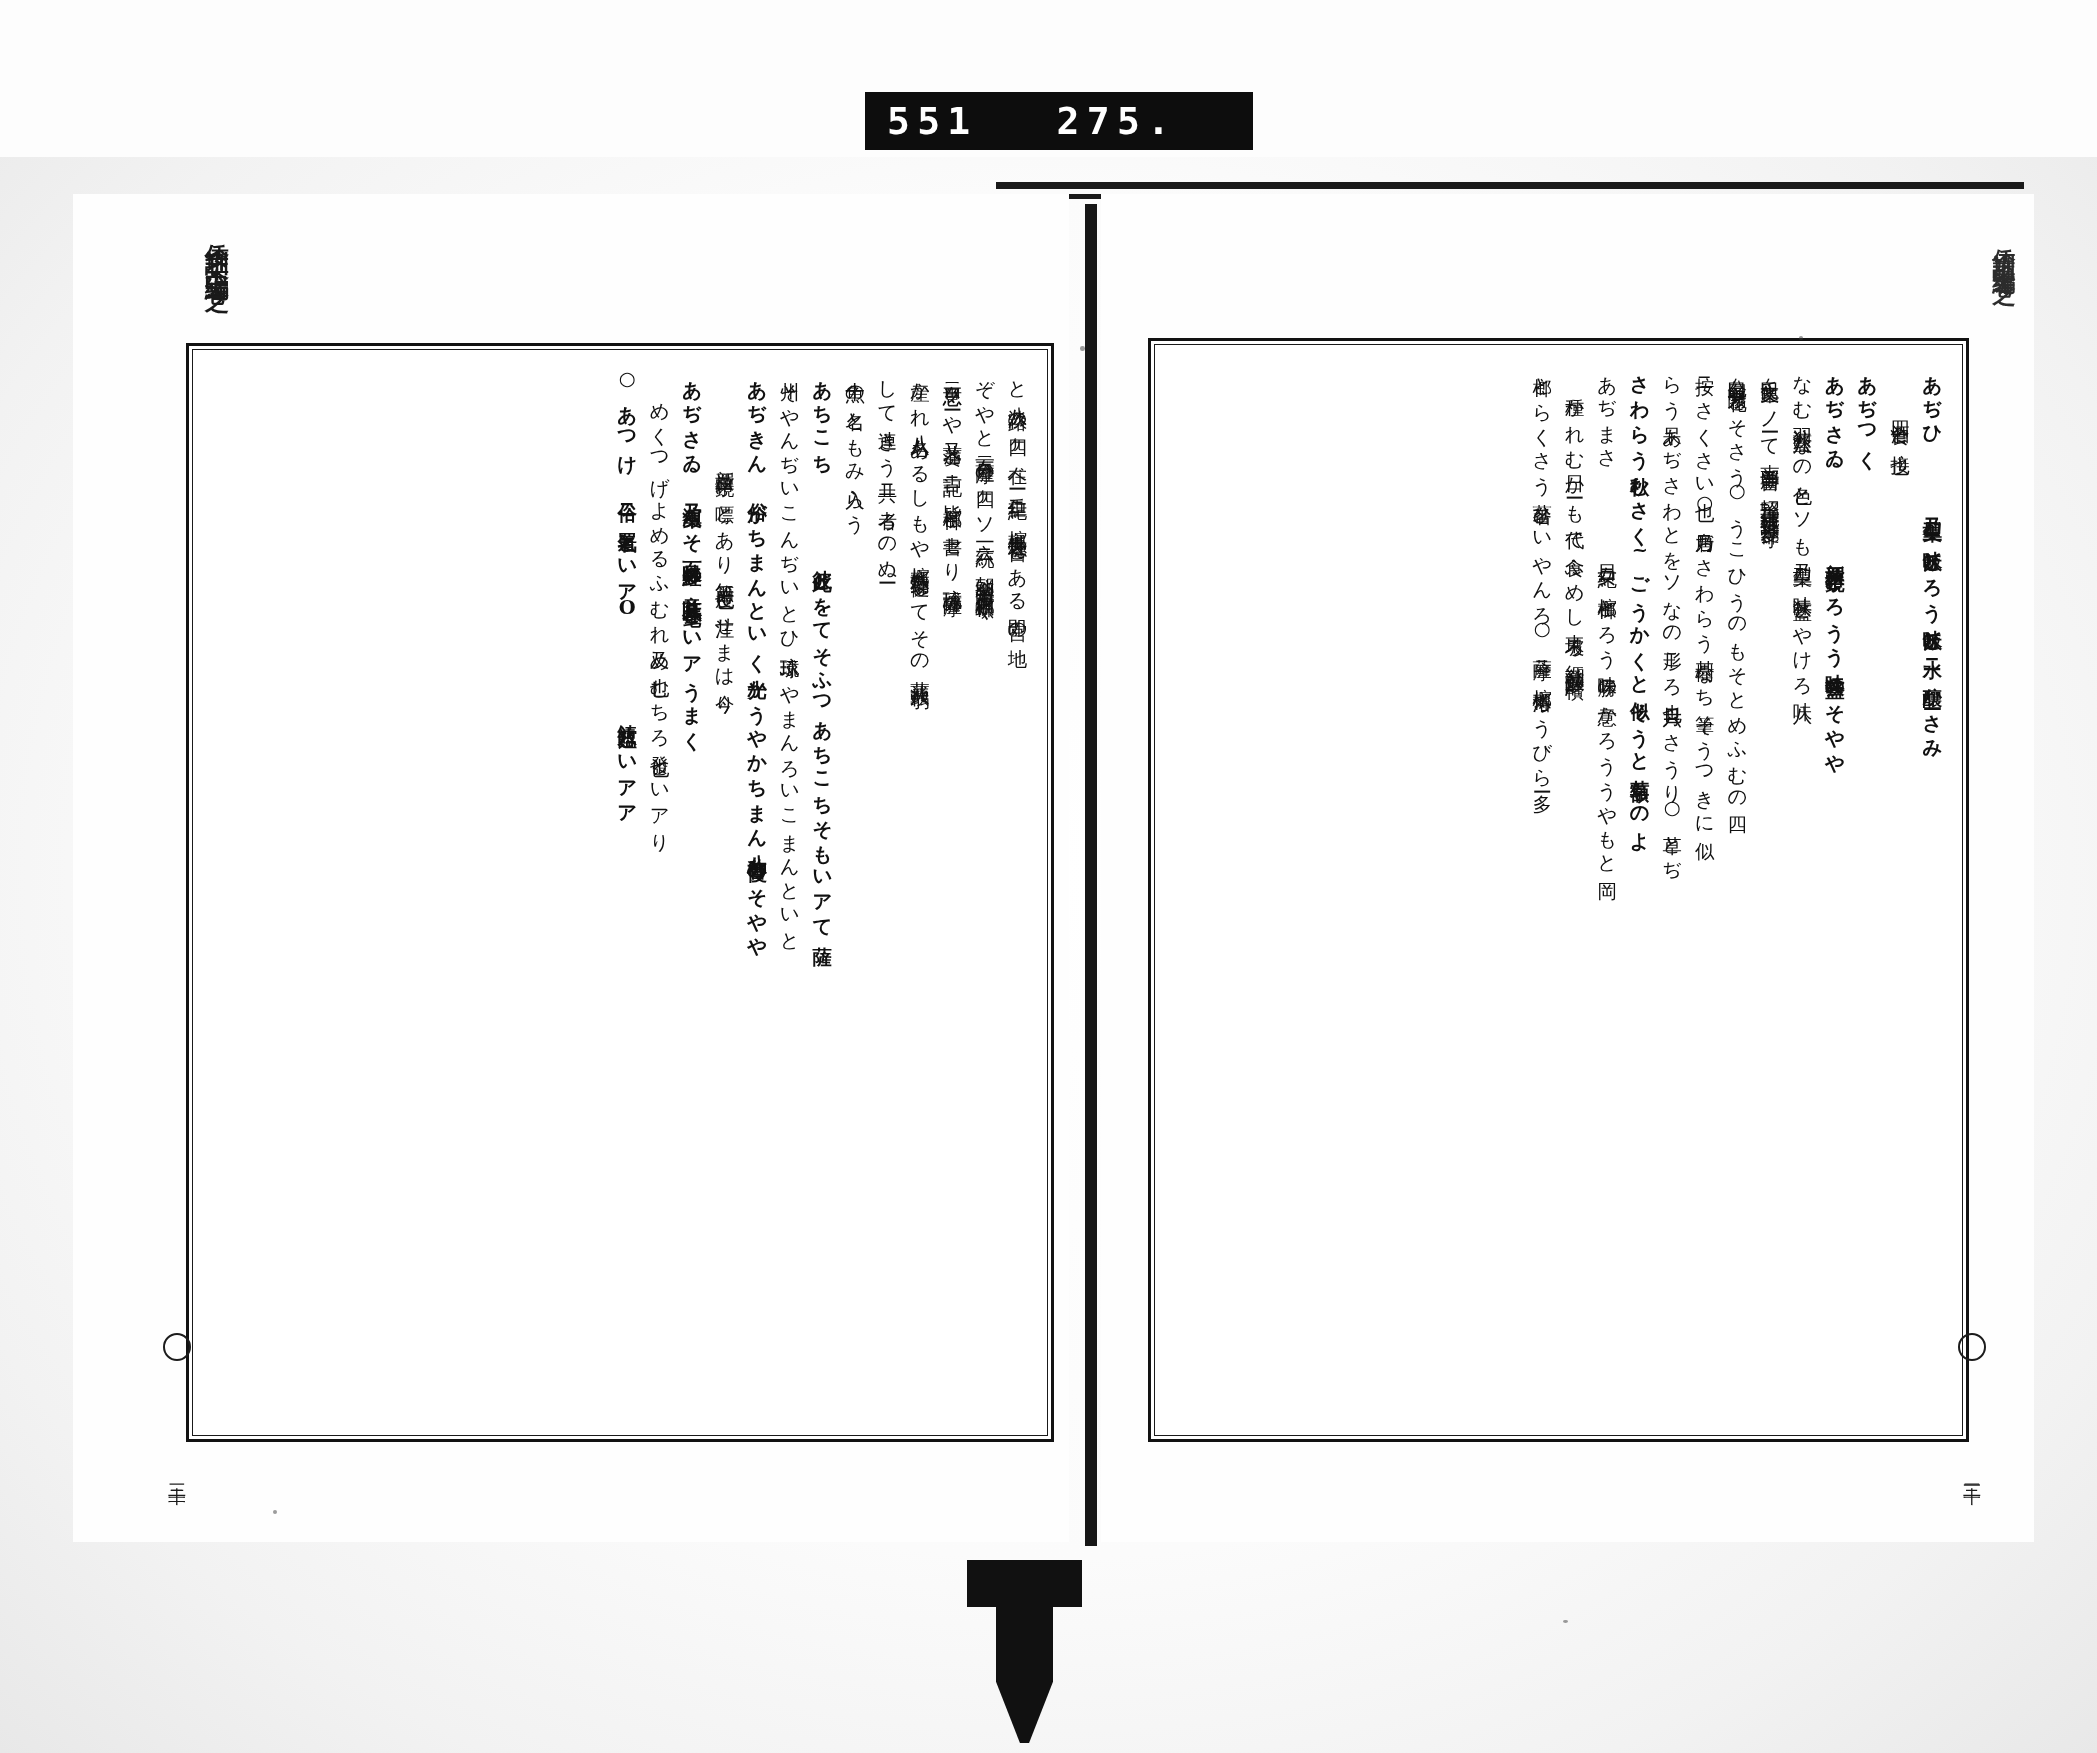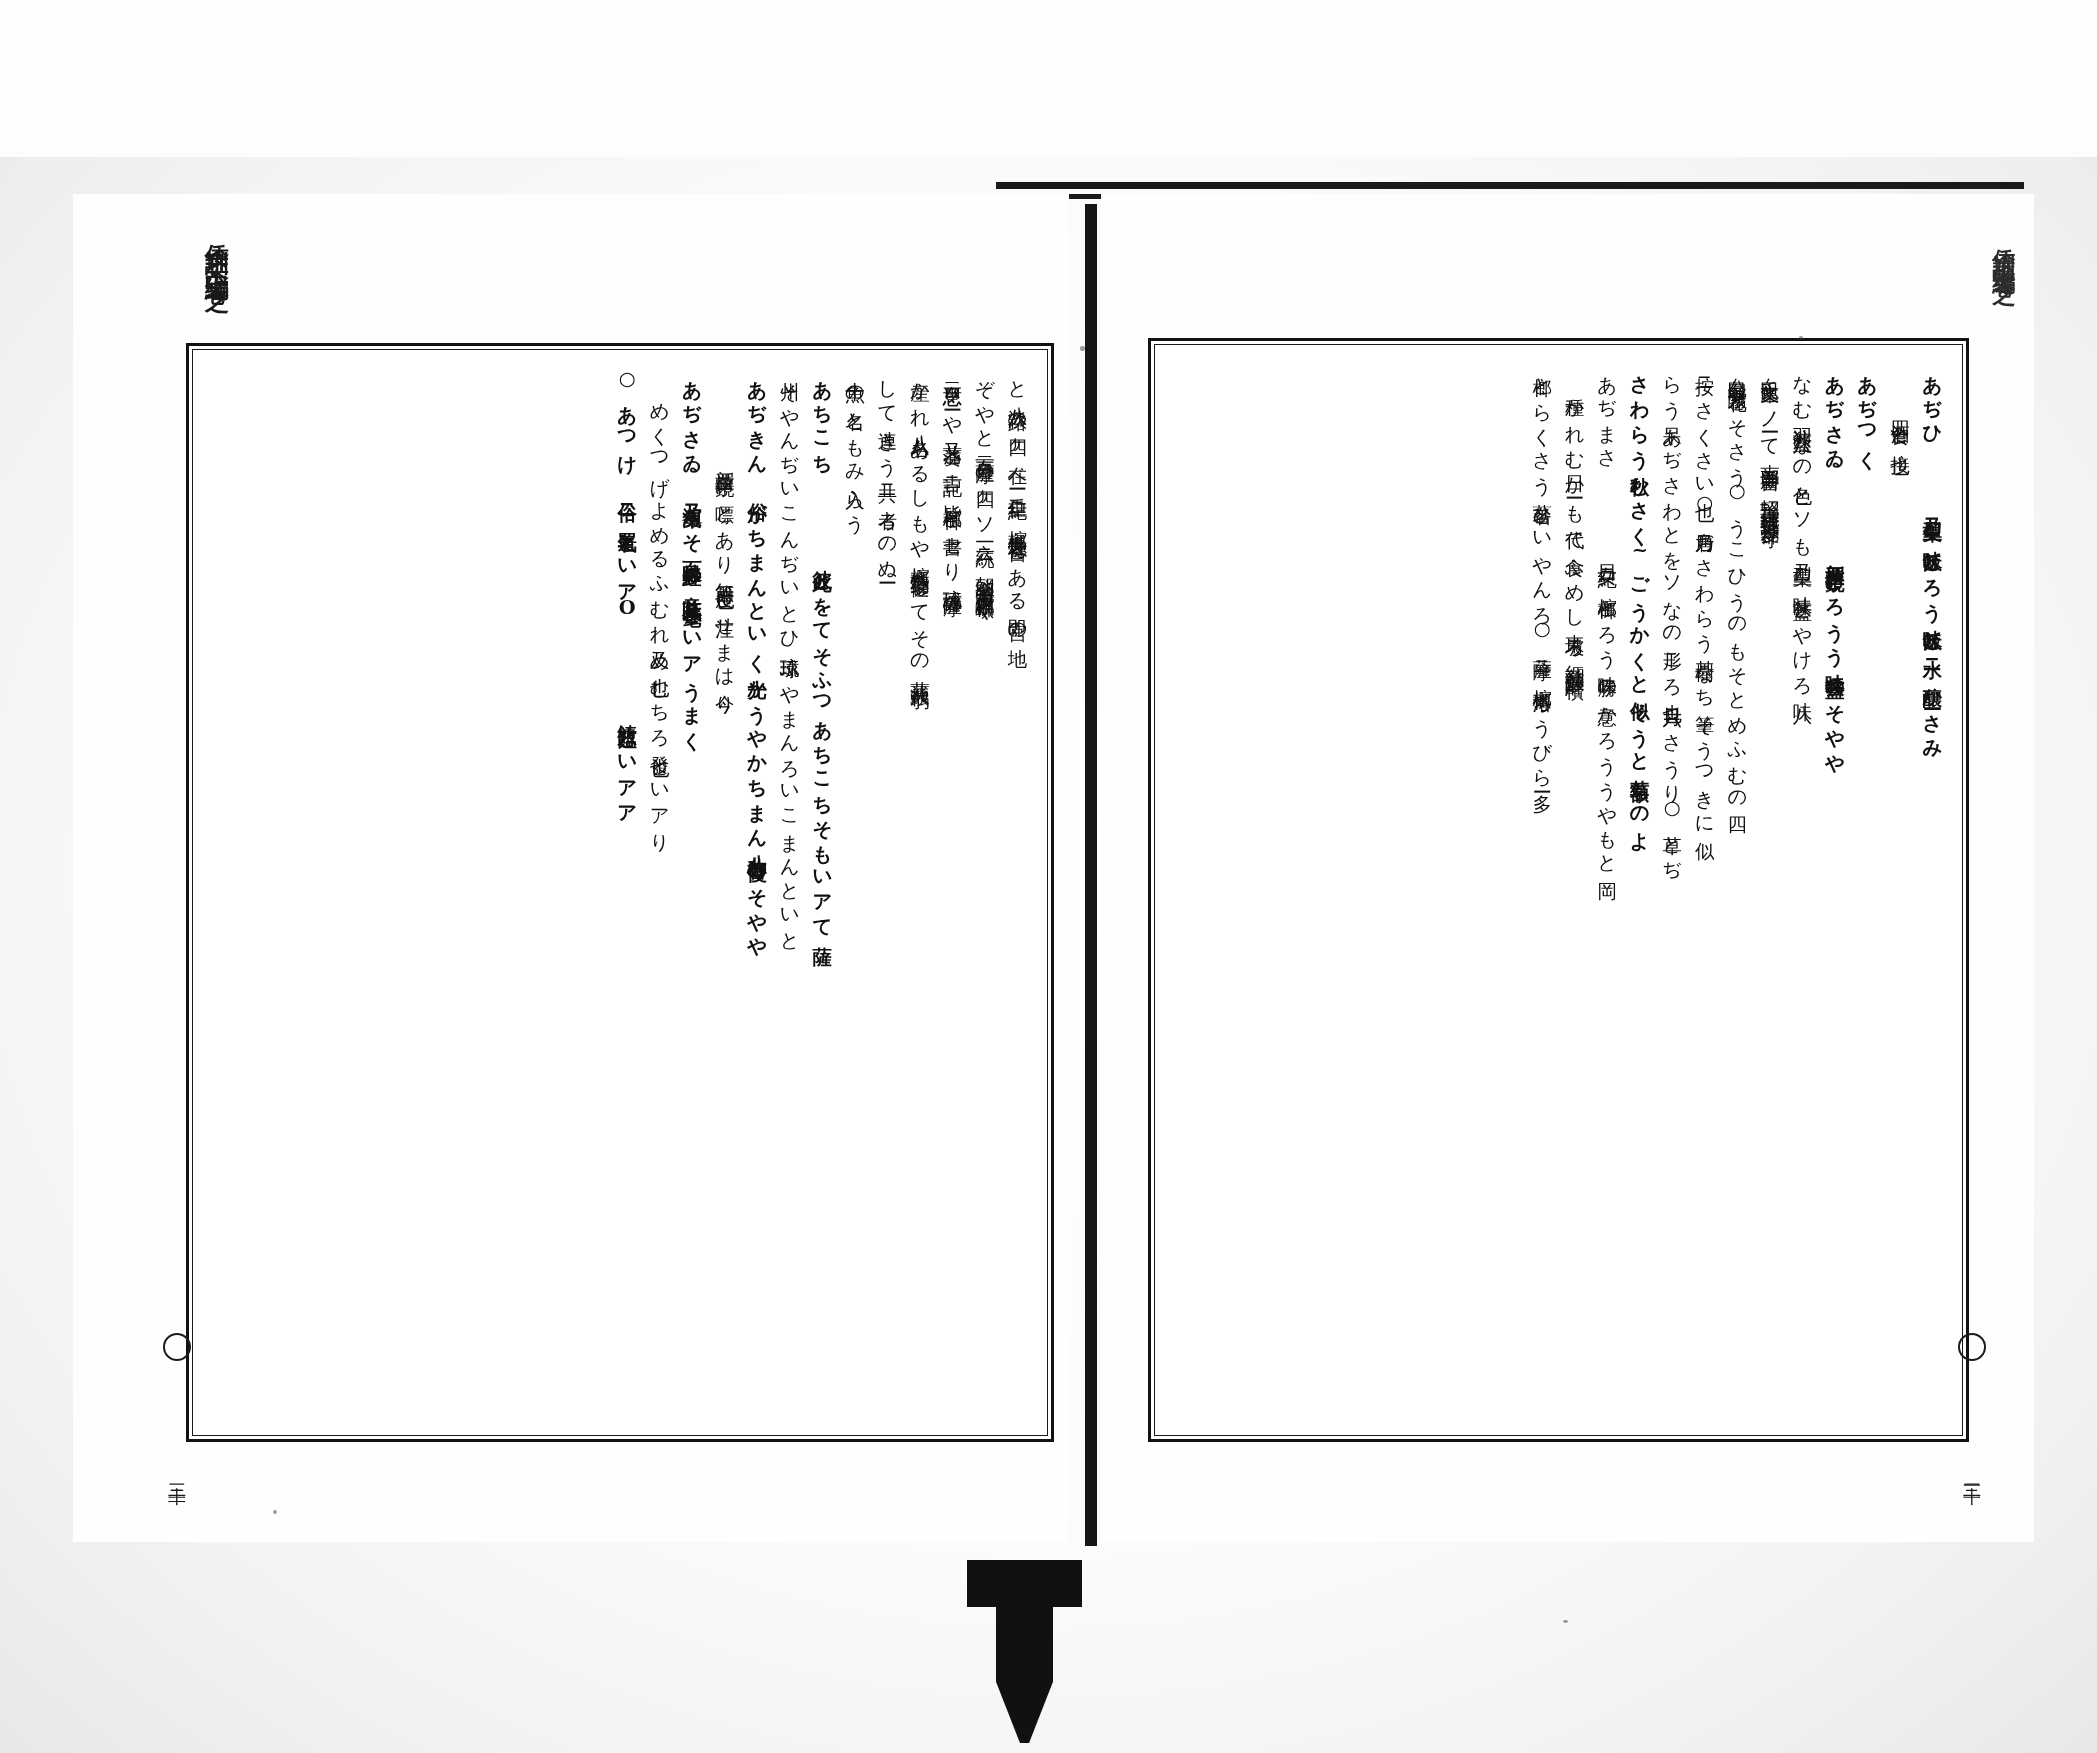--- a/index.html
+++ b/index.html
@@ -251,20 +251,24 @@
     border-radius: 50%;
     opacity: .5;
   }
 </style>
 </head>
 <body>
 
 <div id="scan">
   <div class="paper-tone"></div>
 
+  <div id="film-header">
+    <span class="frame-num" id="frame-left">551</span>
+    <span class="frame-num" id="frame-right">275.</span>
+  </div>
 
   <div id="spread">
 
     <div class="top-edge"></div>
     <div class="top-edge right-half"></div>
 
     <div id="binding"></div>
     <div id="binding-edge"></div>
     <div id="binding-right"></div>
 

